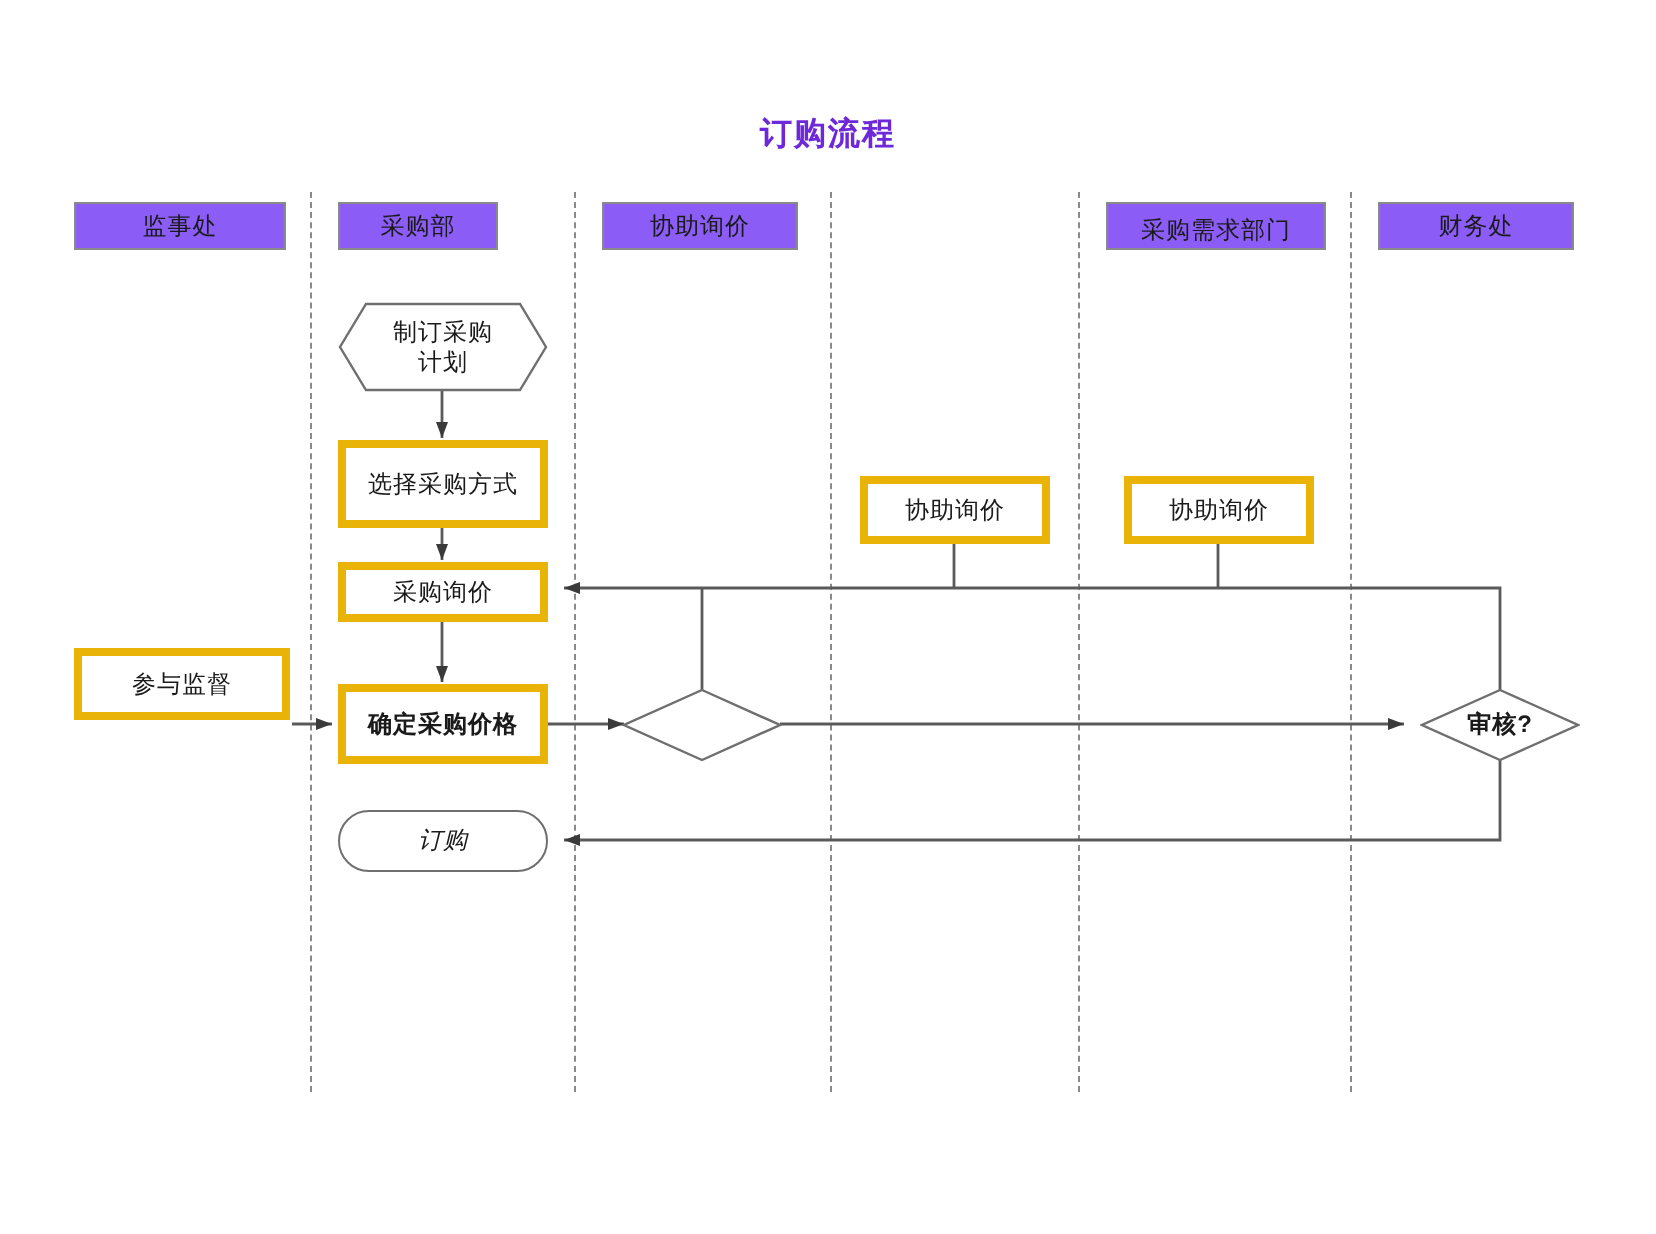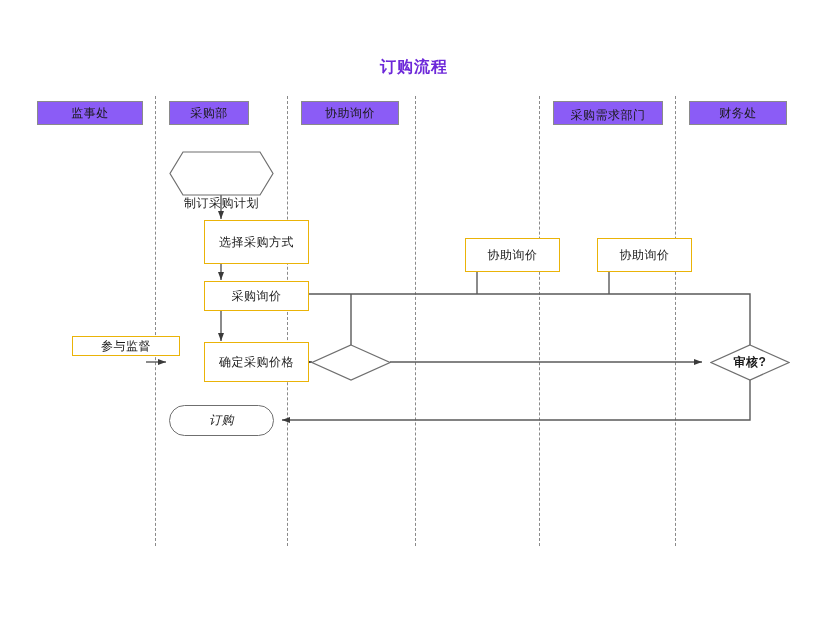--- a/index.html
+++ b/index.html
@@ -55,22 +55,21 @@
     align-items: center;
     justify-content: center;
     font-size: 12px;
     color: #1a1a1a;
     text-align: center;
     line-height: 1.25;
     background: #ffffff;
     letter-spacing: 0.5px;
   }
   .node.rect {
-    border: 1px solid #eab308;
-    margin-left: 35px;
+    border: 4px solid #eab308;
   }
   .node.stadium {
     border: 1px solid #6f6f6f;
     border-radius: 22px;
     font-style: italic;
   }
   .shape-svg {
     position: absolute;
   }
   .shape-label {
@@ -145,42 +144,42 @@
     <path d="M609,272 L609,294" stroke="#5a5a5a" stroke-width="1.4" fill="none"></path>
 
     <path d="M750,345 L750,294 L282,294" stroke="#5a5a5a" stroke-width="1.4" fill="none" marker-end="url(#arrow)"></path>
 
     <path d="M750,379 L750,420 L282,420" stroke="#5a5a5a" stroke-width="1.4" fill="none" marker-end="url(#arrow)"></path>
   </svg>
 
   <svg class="shape-svg" style="left:169px; top:151px;" width="105" height="45">
     <polygon points="14,1 91,1 104,22.5 91,44 14,44 1,22.5" fill="#ffffff" stroke="#6f6f6f" stroke-width="1.2"></polygon>
   </svg>
-  <div class="shape-label" style="left:169px; top:151px; width:105px; height:45px; flex-direction:row;margin-top:30px;">
+  <div class="shape-label" style="left:169px; top:151px; width:105px; height:45px; flex-direction:column;">
     <span>制订采购</span>
     <span>计划</span>
   </div>
 
   <div class="node rect" style="left:169px; top:220px; width:105px; height:44px;">
     <span>选择采购方式</span>
   </div>
 
   <div class="node rect" style="left:169px; top:281px; width:105px; height:30px;">
     <span>采购询价</span>
   </div>
 
-  <div class="node rect" style="left:169px; top:342px; width:105px; height:40px;">
+  <div class="node rect" style="left:169px; top:342px; width:105px; height:40px;font-weight:bold;">
     <span>确定采购价格</span>
   </div>
 
   <div class="node stadium" style="left:169px; top:405px; width:105px; height:31px;">
     <span>订购</span>
   </div>
 
-  <div class="node rect" style="left:37px; top:336px; width:108px; height:20px;">
+  <div class="node rect" style="left:37px; top:324px; width:108px; height:36px;">
     <span>参与监督</span>
   </div>
 
   <svg class="shape-svg" style="left:311px; top:344px;" width="80" height="37">
     <polygon points="40,1 79,18.5 40,36 1,18.5" fill="#ffffff" stroke="#6f6f6f" stroke-width="1.2"></polygon>
   </svg>
 
   <svg class="shape-svg" style="left:710px; top:344px;" width="80" height="37">
     <polygon points="40,1 79,18.5 40,36 1,18.5" fill="#ffffff" stroke="#6f6f6f" stroke-width="1.2"></polygon>
   </svg>

